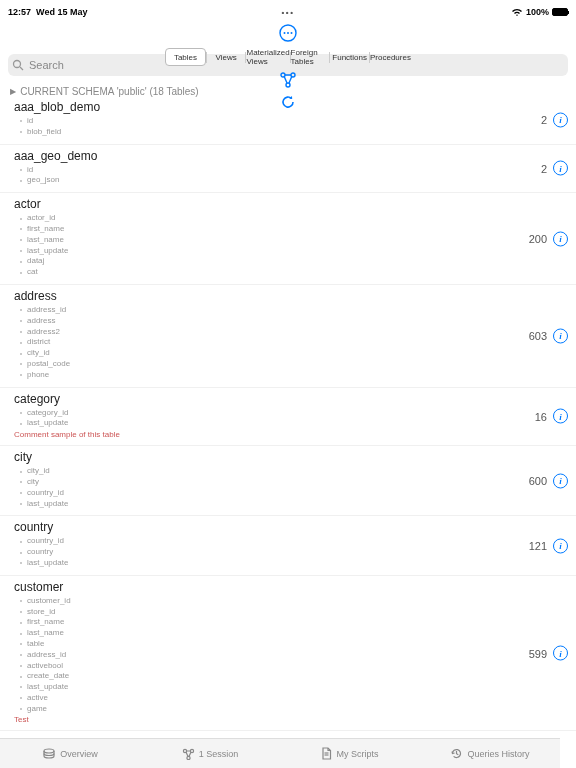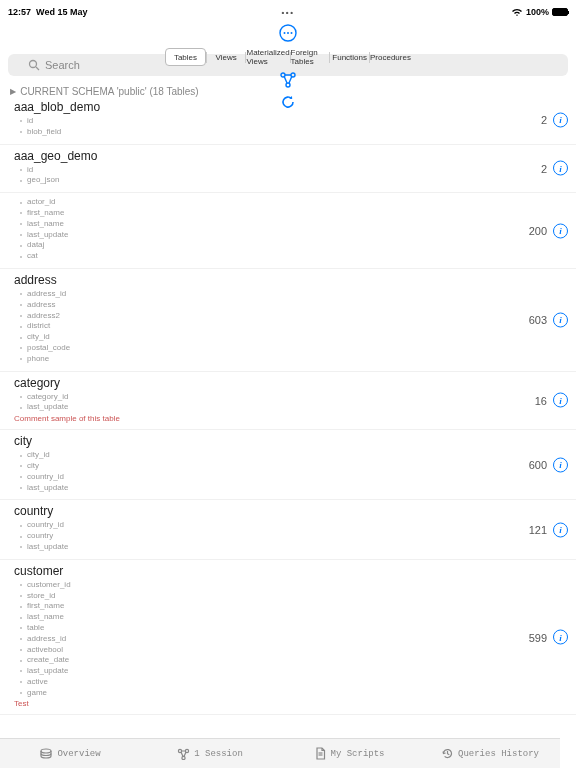--- a/index.html
+++ b/index.html
@@ -63,21 +63,21 @@
     font-weight: 500;
   }
   .seg-div { width:1px; background:#ccc; height: 11px; align-self:center; }
   .searchbar {
     margin: 4px 8px 6px 8px;
     height: 22px;
     background: #ededed;
     border-radius: 6px;
     display: flex;
     align-items: center;
-    padding: 0 20px;
+    padding: 0 4px;
     gap: 5px;
     color: #888;
     font-size: 11px;
   }
   .schema-header {
     padding: 4px 10px;
     font-size: 10px;
     color: #888;
     display:flex; align-items:center; gap:4px;
   }
@@ -116,21 +116,20 @@
   .infoicon {
     width: 15px; height: 15px; border:1.3px solid #007aff; border-radius:50%;
     display:flex; align-items:center; justify-content:center;
     color:#007aff; font-size:9px; font-weight:600; font-family: Georgia, serif; font-style: italic;
   }
   .bottombar {
     position:absolute; bottom:0; left:0; right:16px; height:30px;
     background:#f4f4f4;
     border-top:1px solid #ddd;
     display:flex;
-    font-family:Liberation Mono, monospace;
   }
   .bitem {
     flex:1; display:flex; align-items:center; justify-content:center; gap:4px;
     font-size:9px; color:#888;
   }
   .bitem.active { color:#007aff; }
   svg { display:block; }
 </style>
 </head>
 <body>
@@ -217,20 +216,21 @@
       <div class="cols">
         <div class="col">id</div>
         <div class="col">geo_json</div>
       </div>
       <div class="right-side">
         <span class="count">2</span>
         <div class="infoicon">i</div>
       </div>
     </div>
     <div class="table-block">
+      <div class="table-name">actor</div>
       <div class="cols">
         <div class="col">actor_id</div>
         <div class="col">first_name</div>
         <div class="col">last_name</div>
         <div class="col">last_update</div>
         <div class="col">dataj</div>
         <div class="col">cat</div>
       </div>
       <div class="right-side">
         <span class="count">200</span>

